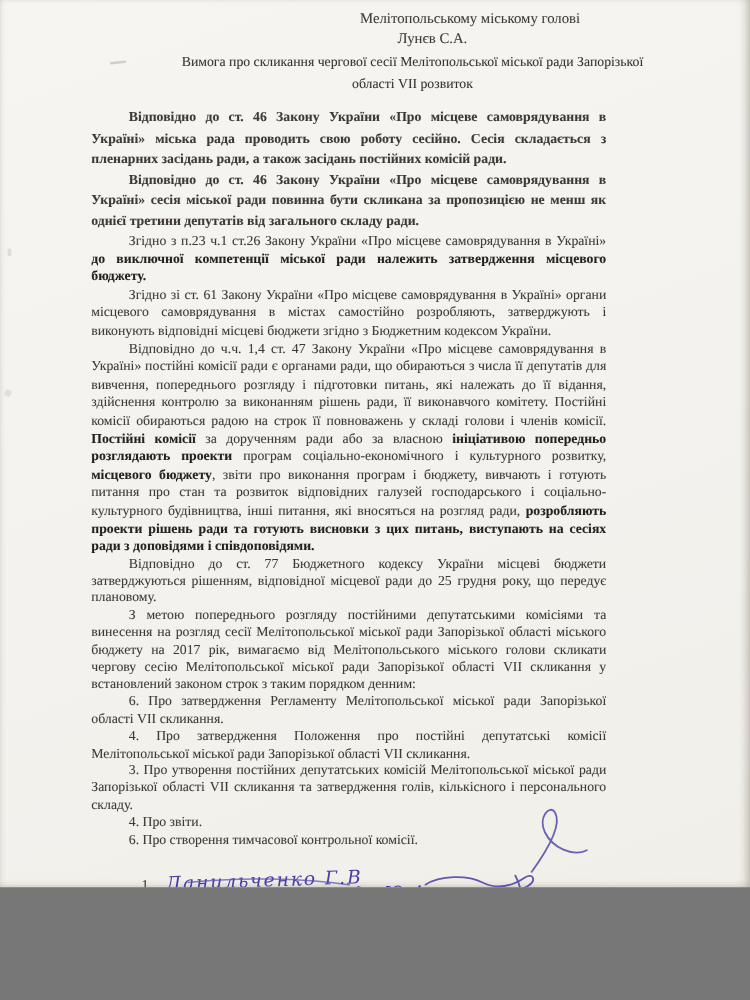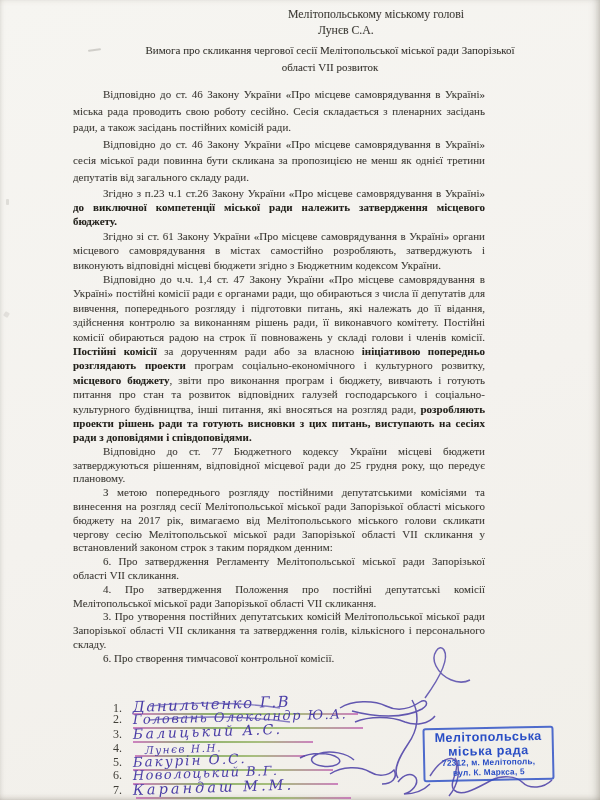--- a/index.html
+++ b/index.html
@@ -1,31 +1,31 @@
 <!DOCTYPE html>
 <html><head>
 <meta charset="utf-8">
 <style>
   html,body{margin:0;padding:0;background:#777;}
   .page{
-    position:relative;width:600px;height:800px;overflow:hidden;
+    position:relative;width:600px;height:710px;overflow:hidden;
     background:linear-gradient(160deg,#f6f5f1 0%,#f4f2ee 55%,#f1efe9 100%);
     box-shadow:inset -6px 0 8px -4px rgba(120,112,100,.45),
                inset 0 -4px 7px -4px rgba(120,112,100,.35),
                inset 3px 0 6px -4px rgba(120,112,100,.25);
     font-family:"Liberation Serif", serif;color:#3c3a33;
   }
   .typed{color:#3c3a33;text-shadow:0.4px 0 rgba(160,60,160,.12),-0.4px 0 rgba(40,130,60,.12);}
   .recipient{position:absolute;left:288px;top:6px;font-size:11.8px;line-height:16px;}
   .recipient .l2{margin-left:30px;}
   .title{position:absolute;left:120px;top:42px;width:420px;text-align:center;
          font-size:11px;line-height:16.5px;color:#35332c;}
   .body-flow{position:absolute;left:73px;top:86px;width:412px;height:616px;overflow:hidden;}
   .p{margin:0;text-align:justify;text-indent:30px;font-size:11px;}
-  .la{line-height:16.6px;}
+  .la{line-height:16.6px;font-weight:bold;}
   .lb{line-height:14.4px;}
   .lc{line-height:13.8px;}
   .b{font-weight:bold;color:#23221b;}
   
   .mark{position:absolute;background:rgba(110,108,100,.28);border-radius:1px;}
   
   .sig-zone{position:absolute;left:0;top:698px;width:600px;height:102px;}
   .sig-row{position:absolute;display:flex;align-items:flex-end;}
   .sig-num{font-size:12px;color:#403e37;width:20px;font-family:"Liberation Serif",serif;}
   .sig-name{font-family:"DejaVu Serif",serif;font-style:italic;color:#4a3da6;
@@ -65,20 +65,21 @@
     <p class="p la"><span>Відповідно до ст. 46 Закону України «Про місцеве самоврядування в Україні» міська рада проводить свою роботу сесійно. Сесія складається з пленарних засідань ради, а також засідань постійних комісій ради.</span></p>
     <p class="p la"><span>Відповідно до ст. 46 Закону України «Про місцеве самоврядування в Україні» сесія міської ради повинна бути скликана за пропозицією не менш як однієї третини депутатів від загального складу ради.</span></p>
     <p class="p lb"><span>Згідно з п.23 ч.1 ст.26 Закону України «Про місцеве самоврядування в Україні» </span><span class="b">до виключної компетенції міської ради належить затвердження місцевого бюджету.</span></p>
     <p class="p lb"><span>Згідно зі ст. 61 Закону України «Про місцеве самоврядування в Україні» органи місцевого самоврядування в містах самостійно розробляють, затверджують і виконують відповідні місцеві бюджети згідно з Бюджетним кодексом України.</span></p>
     <p class="p lb"><span>Відповідно до ч.ч. 1,4 ст. 47 Закону України «Про місцеве самоврядування в Україні» постійні комісії ради є органами ради, що обираються з числа її депутатів для вивчення, попереднього розгляду і підготовки питань, які належать до її відання, здійснення контролю за виконанням рішень ради, її виконавчого комітету. Постійні комісії обираються радою на строк її повноважень у складі голови і членів комісії. </span><span class="b">Постійні комісії</span><span> за дорученням ради або за власною </span><span class="b">ініціативою попередньо розглядають проекти</span><span> програм соціально-економічного і культурного розвитку, </span><span class="b">місцевого бюджету</span><span>, звіти про виконання програм і бюджету, вивчають і готують питання про стан та розвиток відповідних галузей господарського і соціально-культурного будівництва, інші питання, які вносяться на розгляд ради, </span><span class="b">розробляють проекти рішень ради та готують висновки з цих питань, виступають на сесіях ради з доповідями і співдоповідями.</span></p>
     <p class="p lc"><span>Відповідно до ст. 77 Бюджетного кодексу України  місцеві бюджети затверджуються рішенням, відповідної місцевої ради до 25 грудня року, що передує плановому.</span></p>
     <p class="p lc"><span>З метою попереднього розгляду постійними депутатськими комісіями та винесення на розгляд сесії Мелітопольської міської ради Запорізької області міського бюджету на 2017 рік, вимагаємо від Мелітопольського міського голови скликати чергову сесію Мелітопольської міської ради Запорізької області VII скликання у встановлений законом строк з таким порядком денним:</span></p>
     <p class="p lc"><span>6. Про затвердження Регламенту Мелітопольської міської ради Запорізької області VII скликання.</span></p>
     <p class="p lc"><span>4. Про затвердження Положення про постійні депутатські комісії Мелітопольської міської ради Запорізької області VII скликання.</span></p>
     <p class="p lc"><span>3. Про утворення постійних депутатських комісій Мелітопольської міської ради Запорізької області VII скликання та затвердження голів, кількісного і персонального складу.</span></p>
+    <p class="p lc"><span>4. Про звіти.</span></p>
     <p class="p lc"><span>6. Про створення тимчасової контрольної комісії.</span></p>
 
   </div>
 
   <svg class="ink-overlay" style="left:400px;top:640px;" width="120" height="60" viewBox="0 0 120 60">
     <path d="M25,58 C38,40 50,20 44,10 C40,3 30,14 36,26 C42,38 58,46 70,40" fill="none" stroke="#4a3da6" stroke-width="1.5" opacity="0.8"></path>
   </svg>
 
   <div class="sig-zone">
 

